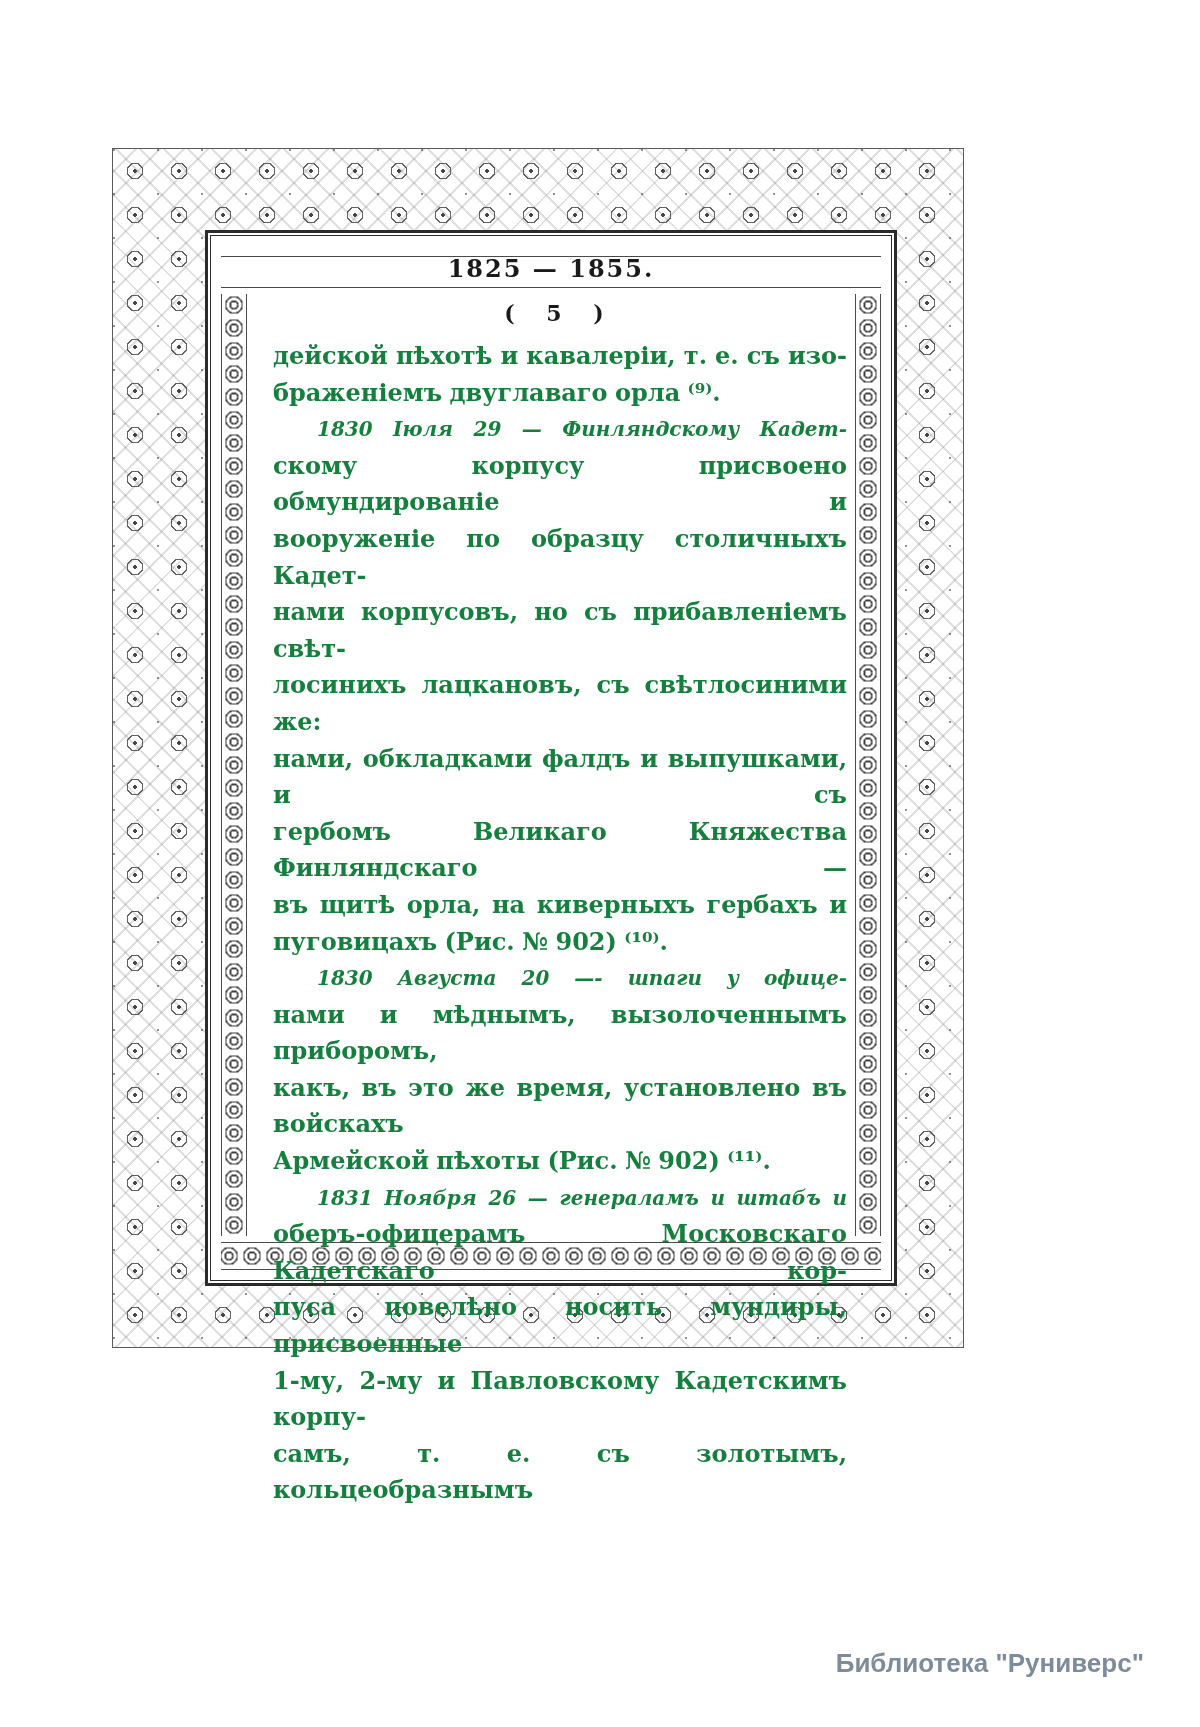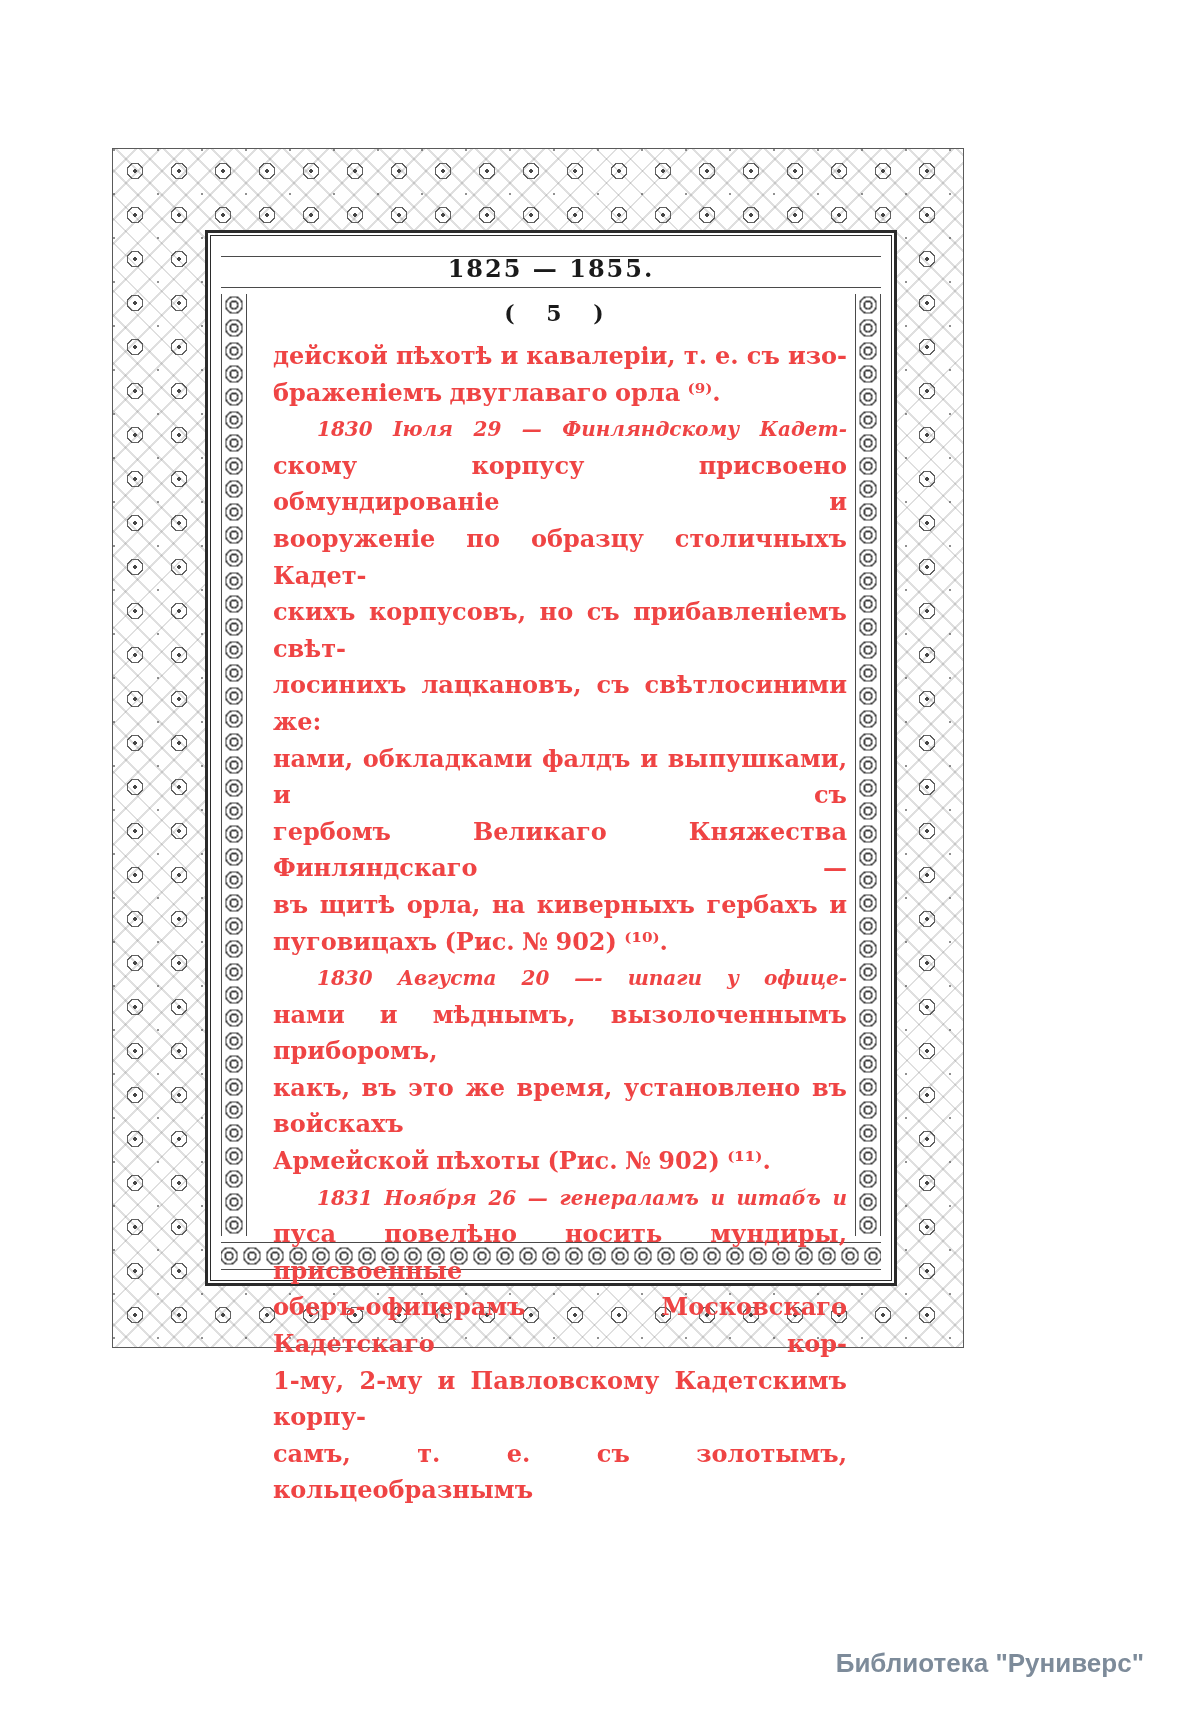--- a/index.html
+++ b/index.html
@@ -52,21 +52,21 @@
   .chain-bottom{ position:absolute; left:10px; right:10px; bottom:10px; height:28px; border-top:1px solid #4a4a4a; border-bottom:1px solid #4a4a4a; }
 
   
   .content { position:absolute; left:62px; right:44px; top:56px; bottom:44px; }
   .page-number {
     text-align:center; font:700 22px "DejaVu Serif", serif;
     letter-spacing:12px; margin-top:8px; color:#1a1a1a;
   }
   .text-lines { margin-top:12px; }
   .line {
-    font:700 24px/36.6px "DejaVu Serif", serif; color:#ef4444;
+    font:700 24px/36.6px "DejaVu Serif", serif; color:#15803d;
     word-spacing:-1px;
     text-align:justify; text-align-last:justify;
   }
   .line.indent { padding-left:44px; font-size:20px;font-style:italic; }
   .line.end { text-align-last:left; }
 
   .watermark {
     position:absolute; top:1648px; right:56px;
     font:700 26px "Liberation Sans", sans-serif; color:#7d8b9a;
     white-space:nowrap;
@@ -93,33 +93,33 @@
       <div class="chain chain-bottom"></div>
 
       <div class="content">
         <div class="page-number">( 5 )</div>
         <div class="text-lines">
             <div class="line">дейской пѣхотѣ и кавалеріи, т. е. съ изо-</div>
             <div class="line end">браженіемъ двуглаваго орла ⁽⁹⁾.</div>
             <div class="line indent">1830 Іюля 29 — Финляндскому Кадет-</div>
             <div class="line">скому корпусу присвоено обмундированіе и</div>
             <div class="line">вооруженіе по образцу столичныхъ Кадет-</div>
-            <div class="line">скихъ корпусовъ, но съ прибавленіемъ свѣт-</div>
+            <div class="line">нами корпусовъ, но съ прибавленіемъ свѣт-</div>
             <div class="line">лосинихъ лацкановъ, съ свѣтлосиними же:</div>
             <div class="line">нами, обкладками фалдъ и выпушками, и съ</div>
             <div class="line">гербомъ Великаго Княжества Финляндскаго —</div>
             <div class="line">въ щитѣ орла, на киверныхъ гербахъ и</div>
             <div class="line end">пуговицахъ (Рис. № 902) ⁽¹⁰⁾.</div>
             <div class="line indent">1830 Августа 20 —- шпаги у офице-</div>
             <div class="line">нами и мѣднымъ, вызолоченнымъ приборомъ,</div>
             <div class="line">какъ, въ это же время, установлено въ войскахъ</div>
             <div class="line end">Армейской пѣхоты (Рис. № 902) ⁽¹¹⁾.</div>
             <div class="line indent">1831 Ноября 26 — генераламъ и штабъ и</div>
+            <div class="line">оберъ-офицерамъ Московскаго Кадетскаго кор-</div>
             <div class="line">пуса повелѣно носить мундиры, присвоенные</div>
-            <div class="line">оберъ-офицерамъ Московскаго Кадетскаго кор-</div>
             <div class="line">1-му, 2-му и Павловскому Кадетскимъ корпу-</div>
             <div class="line">самъ, т. е. съ золотымъ, кольцеобразнымъ</div>
           </div>
       </div>
 
     </div>
   </div>
 
   <div class="watermark">Библиотека "Руниверс"</div>
 

